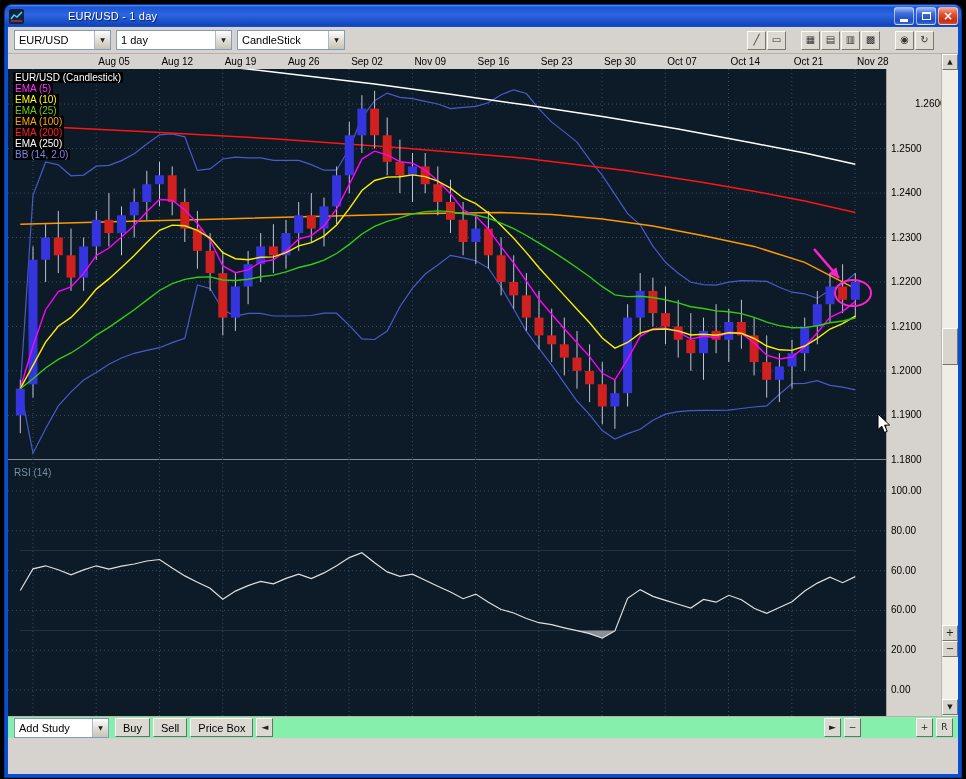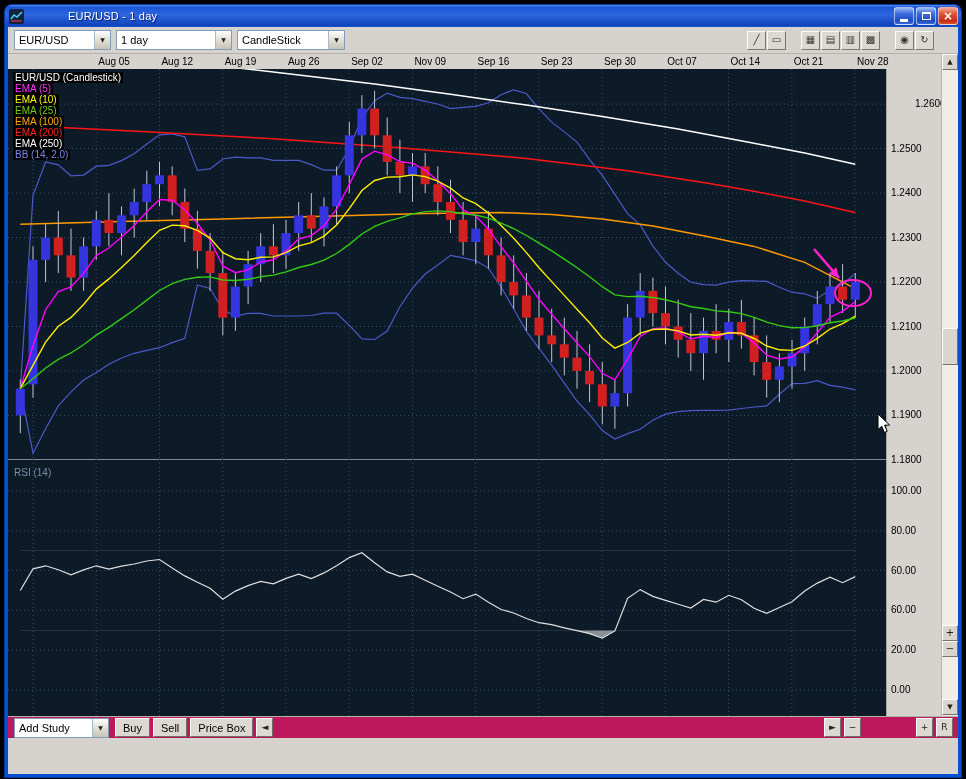--- a/index.html
+++ b/index.html
@@ -37,21 +37,21 @@
 .legend{position:absolute;left:5px;top:3px;}
 .lg{display:table;background:#000;font-size:10px;line-height:11px;padding:0 2px;white-space:nowrap;}
 .rsi-label{position:absolute;left:6px;top:8px;font-size:10px;color:#7a8fa6;}
 .price-axis{grid-column:2;grid-row:2/4;position:relative;background:#d6d3ce;border-left:1px solid #a8a59c;}
 .yt{position:absolute;left:4px;font-size:10px;color:#000;}
 .vscroll{grid-column:3;grid-row:1/4;position:relative;background:#eeede6;border-left:1px solid #b8b5ac;}
 .sb-btn{position:absolute;left:0;width:16px;height:16px;border:1px solid;border-color:#fff #76746a #76746a #fff;background:#d8d5ce;display:flex;align-items:center;justify-content:center;}
 .sb-btn .glyph{font-size:7px;}
 .sb-btn .glyph.pm{font-size:10px;}
 .sb-thumb{position:absolute;left:0;top:274px;width:16px;height:37px;border:1px solid;border-color:#fff #76746a #76746a #fff;background:#d8d5ce;}
-.bottom-toolbar{height:22px;flex:none;display:flex;align-items:center;background:#be185d;padding:0 2px 0 6px;border-top:1px solid #b4b1a8;}
+.bottom-toolbar{height:22px;flex:none;display:flex;align-items:center;background:#86efac;padding:0 2px 0 6px;border-top:1px solid #b4b1a8;}
 .btn{height:19px;border:1px solid;border-color:#fcfbf8 #6f6d64 #6f6d64 #fcfbf8;background:#dcd9d2;font-size:11px;font-family:inherit;padding:0 7px;color:#000;margin-right:3px;display:flex;align-items:center;cursor:default;}
 .btn.sq{width:17px;padding:0;justify-content:center;}
 .combo-study{width:95px;margin-right:6px;}
 .flex-sp{flex:1;}
 .gap52{width:52px;}
 .filler{height:20px;background:#d6d3ce;flex:none;}
 .statusbar{height:16px;flex:none;background:#d6d3ce;border-top:1px solid #9a978e;display:flex;align-items:center;padding-left:4px;font-size:11px;color:#000;}
 .cursor{position:absolute;left:877px;top:413px;z-index:99;pointer-events:none;}
 </style>
 </head>

